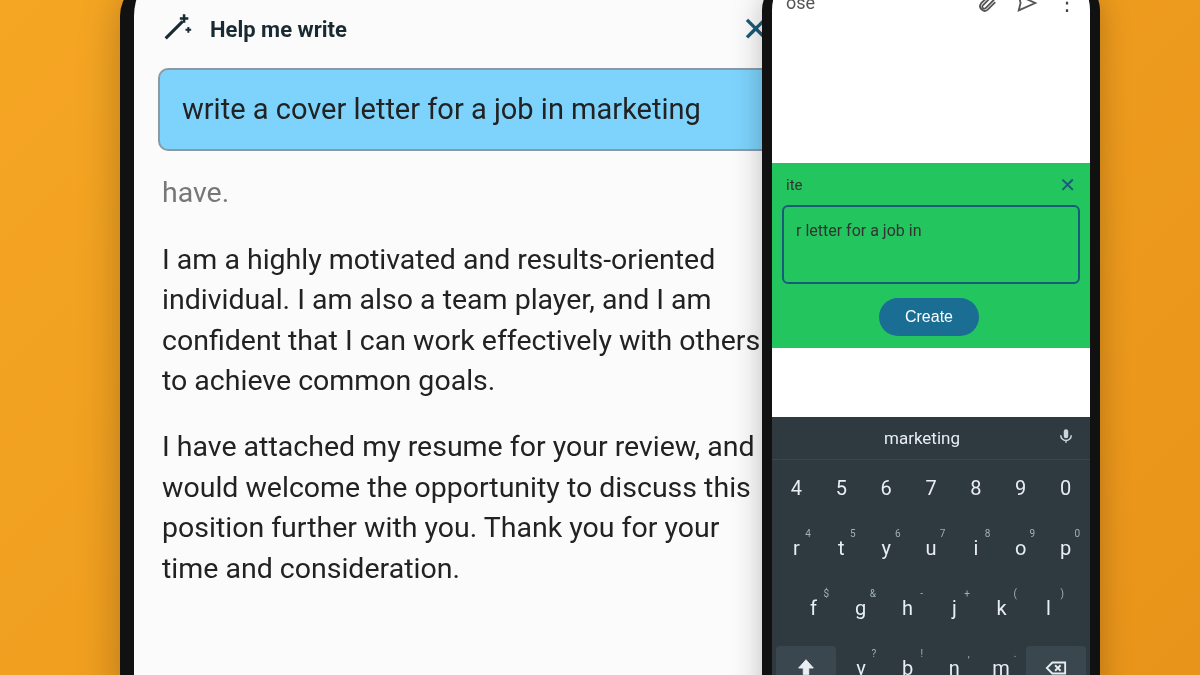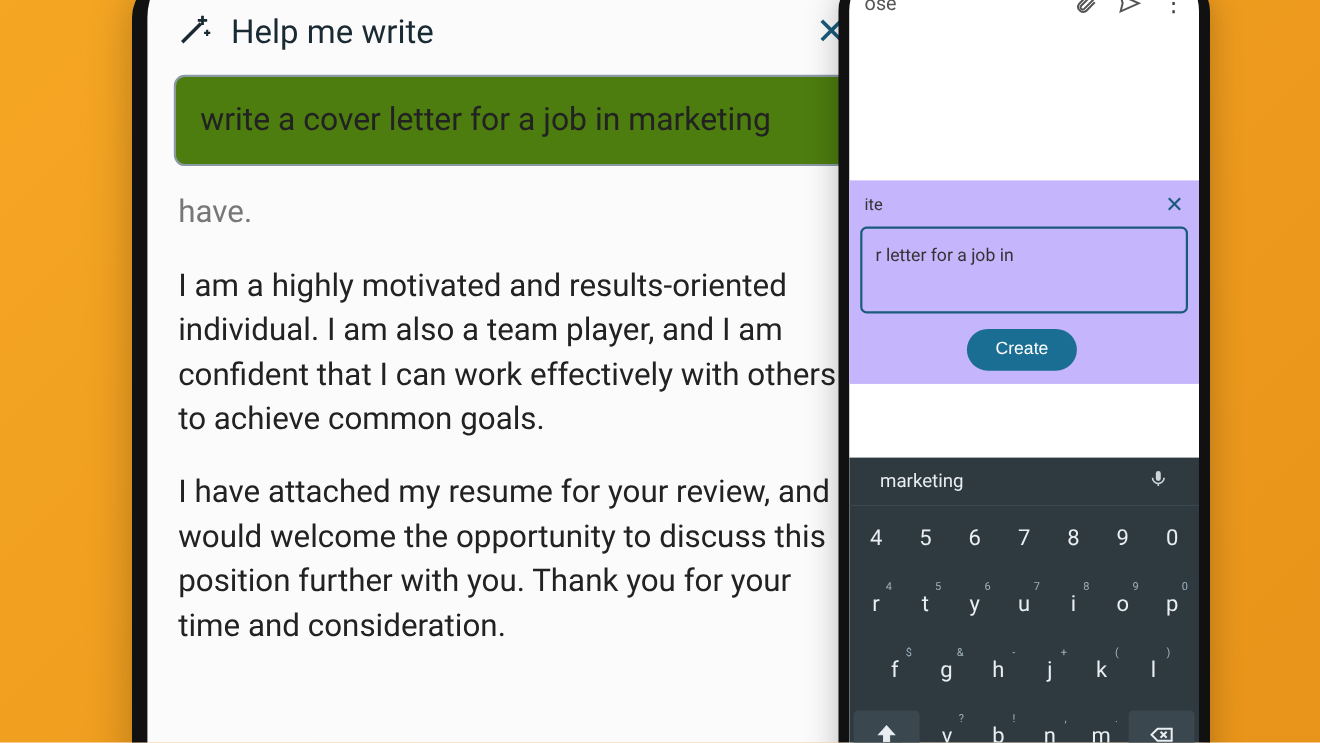--- a/index.html
+++ b/index.html
@@ -24,28 +24,28 @@
     padding: 24px 18px 0 18px;
     overflow: hidden;
   }
   .hmw-header {
     display: flex;
     align-items: center;
     gap: 16px;
     padding: 4px 8px 18px 8px;
   }
   .wand-icon svg { width: 34px; height: 34px; stroke: #1a2a33; fill: none; stroke-width: 2.2; }
-  .hmw-title { font-size: 30px; font-weight: 400; color: #1a2a33; flex: 1; }
+  .hmw-title { font-size: 22px; font-weight: 700; color: #1a2a33; flex: 1; }
   .close-x { font-size: 34px; color: #1a5a7a; cursor: pointer; padding: 4px 10px; line-height: 1; }
   .prompt-box {
     border: 2px solid #8a9aa5;
     border-radius: 10px;
     padding: 20px 22px;
     margin: 0 6px 22px 6px;
-    background: #4d7c0f;
+    background: #7dd3fc;
   }
   .prompt-text { font-size: 29px; color: #222; line-height: 1.35; }
   .body-text {
     padding: 0 10px;
     font-size: 28.5px;
     line-height: 1.42;
     color: #222;
   }
   .body-text p { margin-bottom: 26px; }
   .cutoff { color: #777; margin-bottom: 18px; }
@@ -77,21 +77,21 @@
   .compose-bar .spacer { flex: 1; }
   .compose-bar .ic { width: 22px; height: 22px; display:flex; align-items:center; justify-content:center; }
   .compose-bar svg { stroke: #555; fill: none; stroke-width: 2; }
   .dots { font-size: 22px; letter-spacing: -2px; cursor:pointer; }
   .compose-title { font-size: 18px; color: #555; }
 
   .right-body { flex: 1; position: relative; }
   .hmw-mini {
     position: absolute;
     left: 0; right: 0; top: 140px;
-    background: #c4b5fd;
+    background: #22c55e;
     padding: 6px 10px 12px 10px;
   }
   .hmw-mini-header { display:flex; align-items:center; padding: 4px 4px 8px 4px; }
   .hmw-mini-header .lbl { font-size: 15px; color: #333; flex:1; }
   .hmw-mini-header .x { font-size: 20px; color: #1a5a7a; cursor:pointer; }
   .mini-input {
     border: 2px solid #1a5a7a;
     border-radius: 6px;
     padding: 14px 12px 42px 12px;
     font-size: 16px;
@@ -111,23 +111,24 @@
   }
 
   
   .kbd {
     background: #2e3a40;
     color: #e8eef2;
     padding-top: 0;
   }
   .sugg {
     display:flex; align-items:center;
-    padding: 10px 28px;
+    padding: 10px 15px;
     font-size: 17px;
     border-bottom: 1px solid #3a474e;
+    text-align: center;
   }
   .sugg .word { flex:1; }
   .mic-icon svg { width:18px; height:18px; fill:#cdd6db; }
   .krow {
     display:flex;
     padding: 6px 4px;
     gap: 4px;
   }
   .key {
     flex:1;

